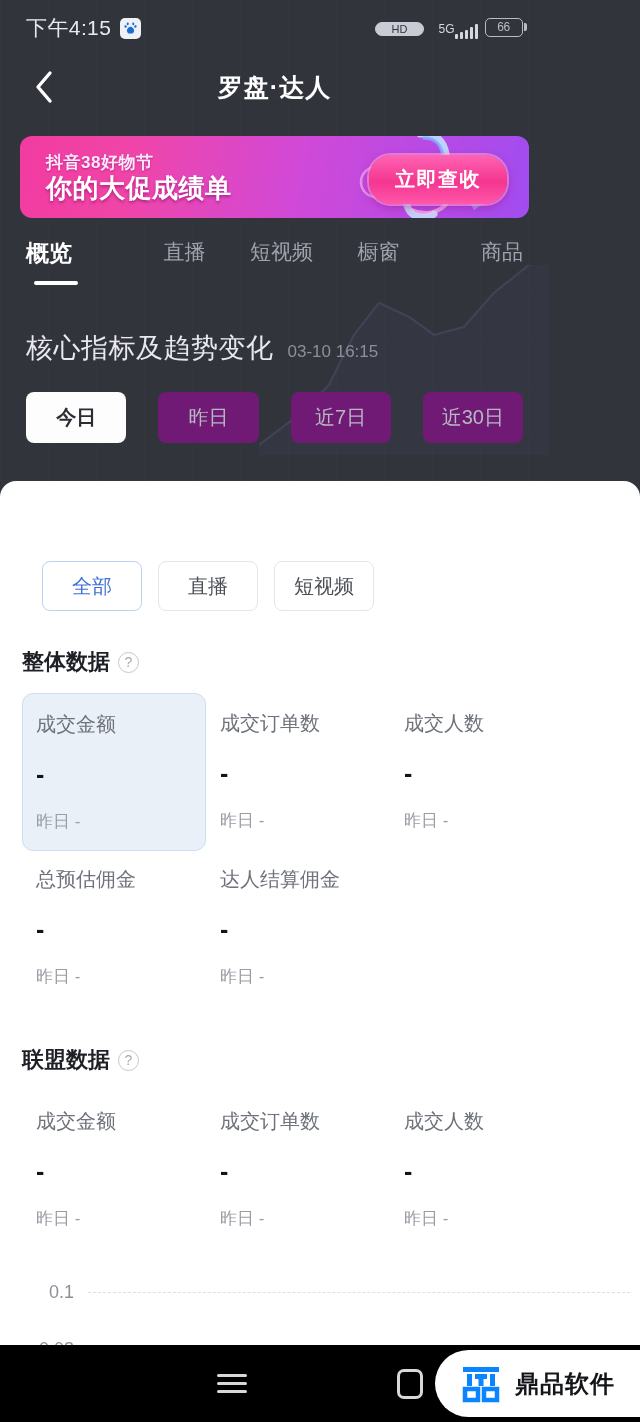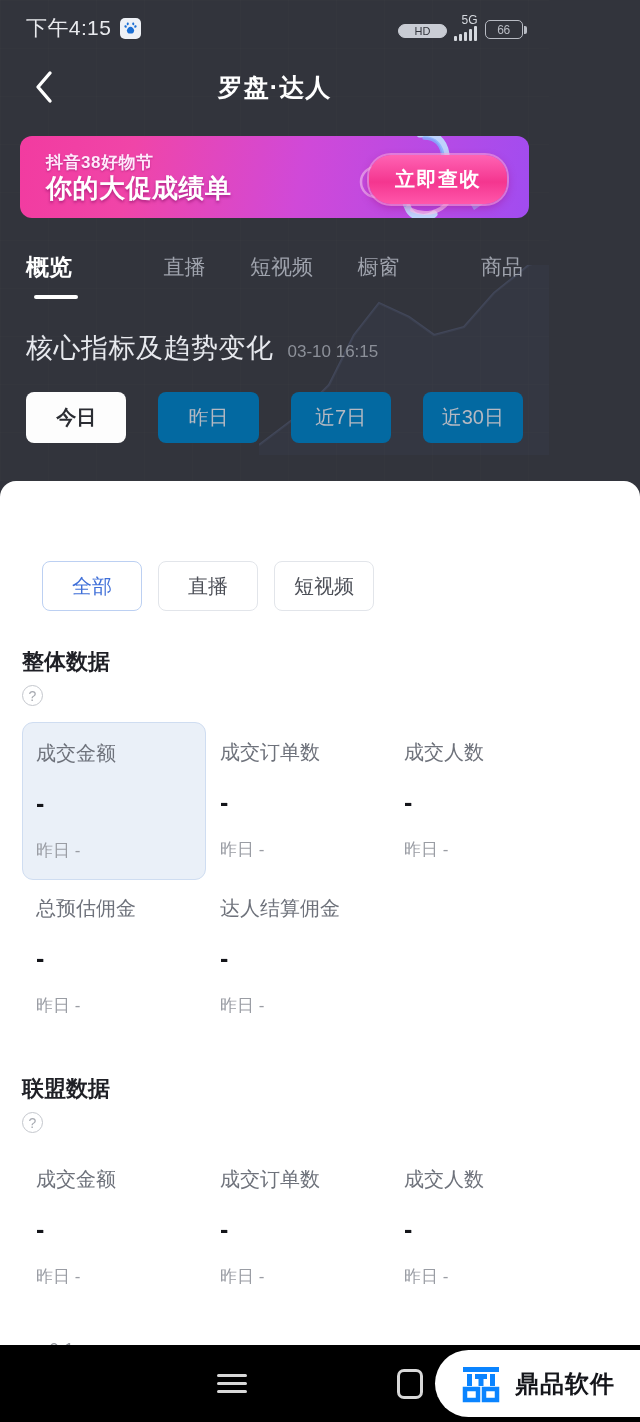--- a/index.html
+++ b/index.html
@@ -27,21 +27,21 @@
   .statusbar { position:relative; height:56px; display:flex; align-items:center;
     justify-content:space-between; padding:0 22px 0 26px; }
   .status-left { display:flex; align-items:center; gap:9px; }
   .status-time { color:#e9eaee; font-size:21px; letter-spacing:.4px; }
   .app-badge { width:21px; height:21px; border-radius:5px; background:#eef1f6;
     display:flex; align-items:center; justify-content:center; }
   .app-badge svg { display:block; }
   .status-right { display:flex; align-items:flex-end; gap:7px; }
   .hd-badge { color:#c9ccd4; font-size:11px; font-weight:normal; border:1.5px solid #c9ccd4;
     border-radius:7px; padding:0px 16px; line-height:12px; margin-bottom:3px; background:#c9ccd4; color:#32343c; }
-  .sig-wrap { position:relative; display:flex; flex-direction:column; align-items:flex-start; }
+  .sig-wrap { position:relative; display:flex; flex-direction:row; align-items:flex-start; }
   .net-label { color:#d5d8de; font-size:12px; line-height:11px; margin-left:7px; }
   .sig-bars { display:flex; align-items:flex-end; gap:2px; height:15px; }
   .sig-bars i { display:block; width:3px; background:#d5d8de; border-radius:1px; }
   .sig-bars i:nth-child(1){height:5px;} .sig-bars i:nth-child(2){height:7px;}
   .sig-bars i:nth-child(3){height:9px;} .sig-bars i:nth-child(4){height:12px;}
   .sig-bars i:nth-child(5){height:15px;}
   .battery { display:flex; align-items:center; margin-bottom:2px; }
   .batt-body { width:38px; height:19px; border:1.6px solid #b9bcc4; border-radius:5px;
     display:flex; align-items:center; justify-content:center; }
   .batt-num { color:#b9bcc4; font-size:12px; letter-spacing:-.3px; }
@@ -63,50 +63,50 @@
   .banner-l2 { color:#fff; font-size:26px; font-weight:bold; letter-spacing:.5px; line-height:30px;
     text-shadow:0 2px 3px rgba(120,0,90,.5); }
   .banner-art { position:absolute; left:330px; top:-6px; z-index:2; opacity:.95; }
   .banner-cta { position:absolute; right:22px; top:19px; z-index:4;
     padding:11px 26px; border-radius:22px;
     background:linear-gradient(180deg,#ff63b4 0%,#f4368f 55%,#ff57ab 100%);
     box-shadow:0 0 0 2px rgba(255,170,220,.55), 0 3px 10px rgba(160,0,110,.45);
     color:#fff; font-size:20px; font-weight:bold; letter-spacing:1.5px; cursor:pointer; }
 
   
-  .tabs { position:relative; display:flex; align-items:center; margin-top:20px; padding:0 26px; height:58px; }
+  .tabs { position:relative; display:flex; align-items:flex-start; margin-top:20px; padding:0 26px; height:58px; }
   .tab { flex:1; text-align:center; color:#9fa3ad; font-size:21px; position:relative; cursor:pointer; }
   .tab:first-child { text-align:left; flex:0 0 110px; }
   .tab:last-child { text-align:right; flex:0 0 96px; }
   .tab.active { color:#fff; font-size:23px; font-weight:bold; }
   .tab .tab-underline { position:absolute; left:8px; bottom:-16px; width:44px; height:4px;
     background:#fff; border-radius:2px; }
 
   
   .sec-head { position:relative; display:flex; align-items:baseline; gap:14px; padding:0 26px; margin-top:34px; }
   .sec-title { color:#e7e9ee; font-size:27px; letter-spacing:.5px; }
   .sec-time { color:#8c9099; font-size:17px; }
 
   
   .ranges { position:relative; display:flex; gap:32px; padding:0 26px; margin-top:26px; }
   .range-chip { padding:12px 0; width:106px; text-align:center; border-radius:8px;
-    background:#0369a1; color:#b5b9c2; font-size:20px; cursor:pointer; }
+    background:#701a75; color:#b5b9c2; font-size:20px; cursor:pointer; }
   .range-chip.active { background:#fdfdfd; color:#2b2d33; font-weight:bold; }
 
   
   .sheet { position:absolute; top:481px; left:0; width:640px; height:941px;
     background:#fff; border-radius:16px 16px 0 0; overflow:hidden; }
 
   .filters { display:flex; gap:16px; padding:80px 22px 0 22px; }
   .filter-chip { width:100px; height:50px; border-radius:8px; border:1px solid #e2e5ea;
     background:#fff; color:#4c4f57; font-size:20px; display:flex; align-items:center;
     justify-content:center; cursor:pointer; }
   .filter-chip.active { color:#3f6fd8; border-color:#bcd0f2;margin-left:20px; }
 
-  .group-head { display:flex; align-items:flex-start; gap:8px; padding:0 22px; margin-top:36px;flex-direction:column; }
+  .group-head { display:flex; align-items:center; gap:8px; padding:0 22px; margin-top:36px; }
   .group-title { font-size:22px; font-weight:bold; color:#1f2026; }
   .help-icon { width:21px; height:21px; border-radius:50%; border:1.4px solid #c4c7cd;
     color:#a7aab1; font-size:14px; display:flex; align-items:center; justify-content:center;
     cursor:pointer; line-height:1; }
 
   .metrics { display:flex; padding:0 22px; margin-top:16px; }
   .metric { width:184px; padding:18px 0 18px 14px; }
   .metric.selected { background:#eaf0f8; border:1px solid #cfddf1; border-radius:11px; padding-left:13px; }
   .metric-label { color:#6e727b; font-size:20px; line-height:24px; }
   .metric-value { color:#14151a; font-size:25px; font-weight:bold; margin-top:26px; line-height:24px; }

